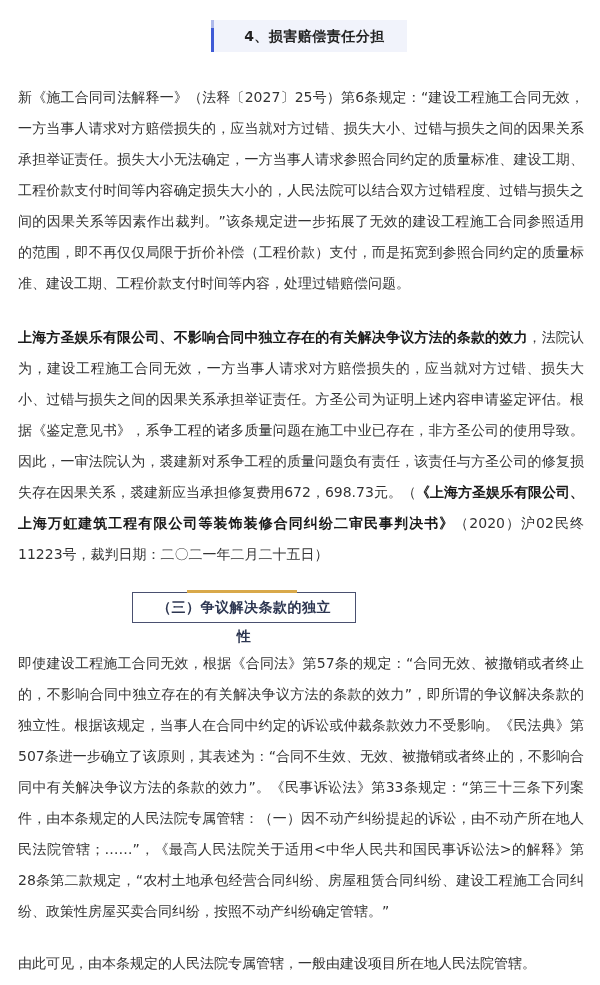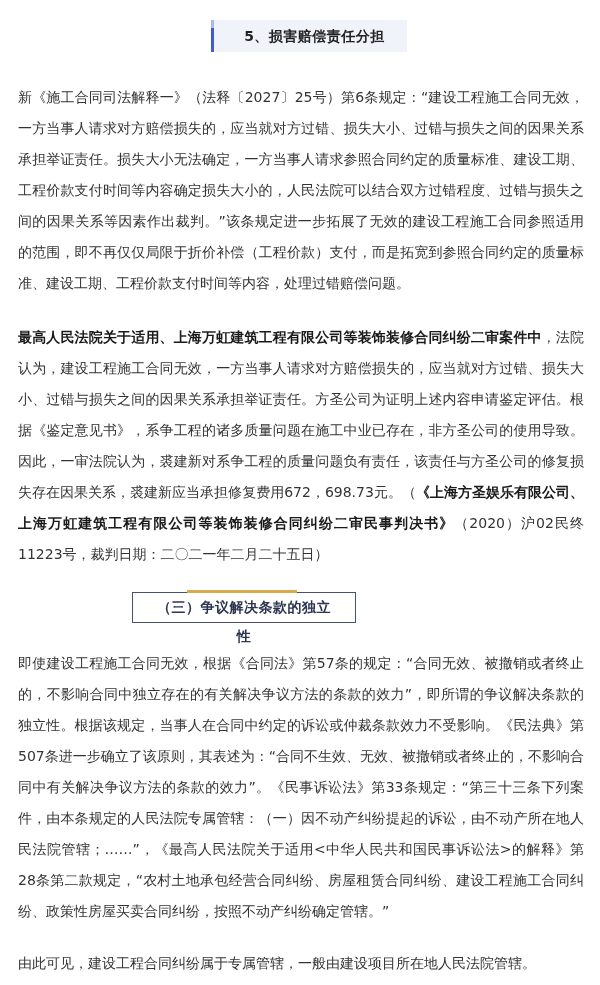--- a/index.html
+++ b/index.html
@@ -87,29 +87,29 @@
     left: 54px;
     width: 110px;
     height: 3px;
     background: #d9a94a;
   }
 </style>
 </head>
 <body>
 
 <div class="heading1-wrap">
-  <div class="heading1">5、损害赔偿责任分担</div>
+  <div class="heading1">4、损害赔偿责任分担</div>
 </div>
 
 <p class="para" style="top:82px;">新《施工合同司法解释一》（法释〔2027〕25号）第6条规定：“建设工程施工合同无效，一方当事人请求对方赔偿损失的，应当就对方过错、损失大小、过错与损失之间的因果关系承担举证责任。损失大小无法确定，一方当事人请求参照合同约定的质量标准、建设工期、工程价款支付时间等内容确定损失大小的，人民法院可以结合双方过错程度、过错与损失之间的因果关系等因素作出裁判。”该条规定进一步拓展了无效的建设工程施工合同参照适用的范围，即不再仅仅局限于折价补偿（工程价款）支付，而是拓宽到参照合同约定的质量标准、建设工期、工程价款支付时间等内容，处理过错赔偿问题。</p>
 
-<p class="para" style="top:322px;"><b>最高人民法院关于适用、上海万虹建筑工程有限公司等装饰装修合同纠纷二审案件中</b><span>，法院认为，建设工程施工合同无效，一方当事人请求对方赔偿损失的，应当就对方过错、损失大小、过错与损失之间的因果关系承担举证责任。方圣公司为证明上述内容申请鉴定评估。根据《鉴定意见书》，系争工程的诸多质量问题在施工中业已存在，非方圣公司的使用导致。因此，一审法院认为，裘建新对系争工程的质量问题负有责任，该责任与方圣公司的修复损失存在因果关系，裘建新应当承担修复费用672，698.73元。（</span><b>《上海方圣娱乐有限公司、上海万虹建筑工程有限公司等装饰装修合同纠纷二审民事判决书》</b><span>（2020）沪02民终11223号，裁判日期：二〇二一年二月二十五日）</span></p>
+<p class="para" style="top:322px;"><b>上海方圣娱乐有限公司、不影响合同中独立存在的有关解决争议方法的条款的效力</b><span>，法院认为，建设工程施工合同无效，一方当事人请求对方赔偿损失的，应当就对方过错、损失大小、过错与损失之间的因果关系承担举证责任。方圣公司为证明上述内容申请鉴定评估。根据《鉴定意见书》，系争工程的诸多质量问题在施工中业已存在，非方圣公司的使用导致。因此，一审法院认为，裘建新对系争工程的质量问题负有责任，该责任与方圣公司的修复损失存在因果关系，裘建新应当承担修复费用672，698.73元。（</span><b>《上海方圣娱乐有限公司、上海万虹建筑工程有限公司等装饰装修合同纠纷二审民事判决书》</b><span>（2020）沪02民终11223号，裁判日期：二〇二一年二月二十五日）</span></p>
 
 <div class="heading2-wrap">
   <div class="heading2">
     <span class="heading2-accent"></span>
     <span>（三）争议解决条款的独立性</span>
   </div>
 </div>
 
 <p class="para" style="top:648px;">即使建设工程施工合同无效，根据《合同法》第57条的规定：“合同无效、被撤销或者终止的，不影响合同中独立存在的有关解决争议方法的条款的效力”，即所谓的争议解决条款的独立性。根据该规定，当事人在合同中约定的诉讼或仲裁条款效力不受影响。《民法典》第507条进一步确立了该原则，其表述为：“合同不生效、无效、被撤销或者终止的，不影响合同中有关解决争议方法的条款的效力”。《民事诉讼法》第33条规定：“第三十三条下列案件，由本条规定的人民法院专属管辖：（一）因不动产纠纷提起的诉讼，由不动产所在地人民法院管辖；……”，《最高人民法院关于适用&lt;中华人民共和国民事诉讼法&gt;的解释》第28条第二款规定，“农村土地承包经营合同纠纷、房屋租赁合同纠纷、建设工程施工合同纠纷、政策性房屋买卖合同纠纷，按照不动产纠纷确定管辖。”</p>
 
-<p class="para" style="top:948px;">由此可见，建设工程合同纠纷属于专属管辖，一般由建设项目所在地人民法院管辖。</p>
+<p class="para" style="top:948px;">由此可见，由本条规定的人民法院专属管辖，一般由建设项目所在地人民法院管辖。</p>
 
 </body></html>

